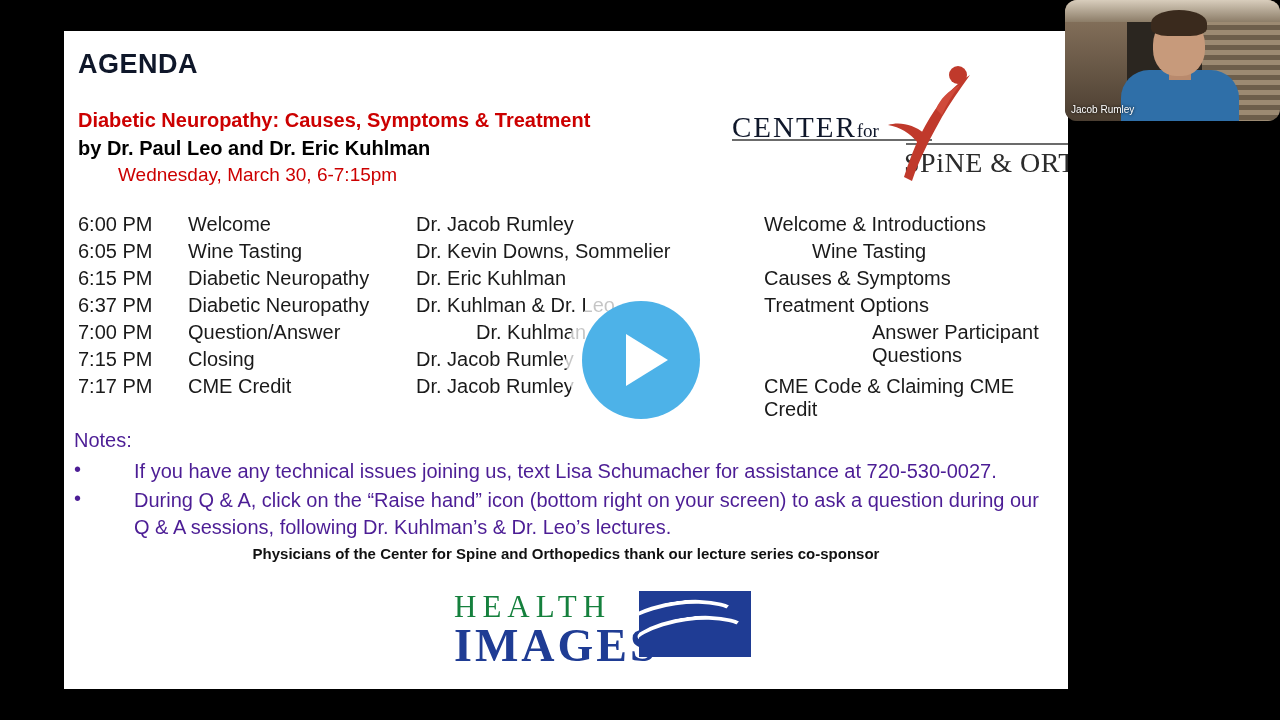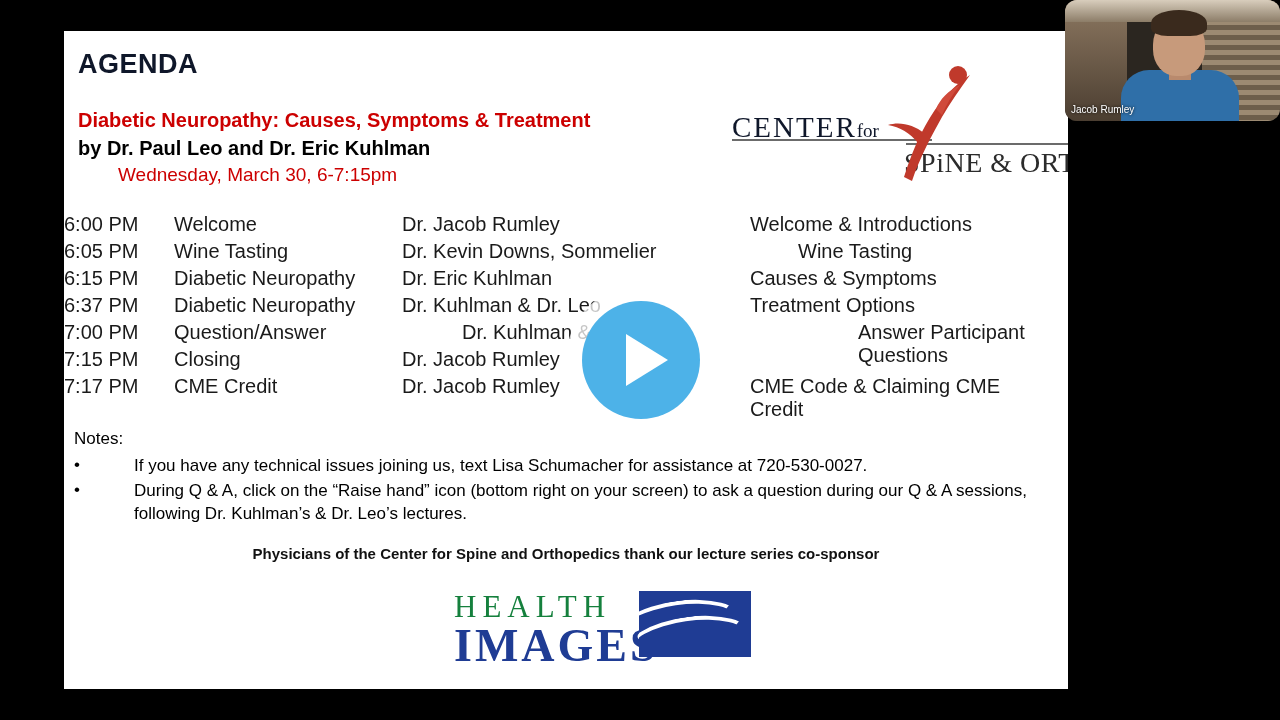--- a/index.html
+++ b/index.html
@@ -115,21 +115,21 @@
     position: absolute;
     left: 150px;
     top: 8px;
     width: 110px;
     height: 130px;
   }
 
   
   #schedule {
     position: absolute;
-    left: 0;
+    left: 14px;
     top: 182px;
     width: 980px;
   }
   .row {
     display: flex;
     height: 27px;
     align-items: flex-start;
     font-size: 20px;
     color: #1a1a1a;
   }
@@ -139,22 +139,22 @@
   .c-desc  { flex: 1; }
   .indent1 { padding-left: 48px; }
   .indent2 { padding-left: 60px; }
 
   
   #notes {
     position: absolute;
     left: 10px;
     top: 398px;
     width: 980px;
-    font-size: 17px;
-    color: #000000;
+    font-size: 20px;
+    color: #4c1d95;
   }
   .notes-label { margin-bottom: 6px; }
   .bullet-row { display: flex; margin-bottom: 2px; }
   .bullet-dot { width: 60px; flex: 0 0 60px; }
   .bullet-text { flex: 1; line-height: 1.35; }
 
   
   .sponsor-line {
     position: absolute;
     left: 0;

